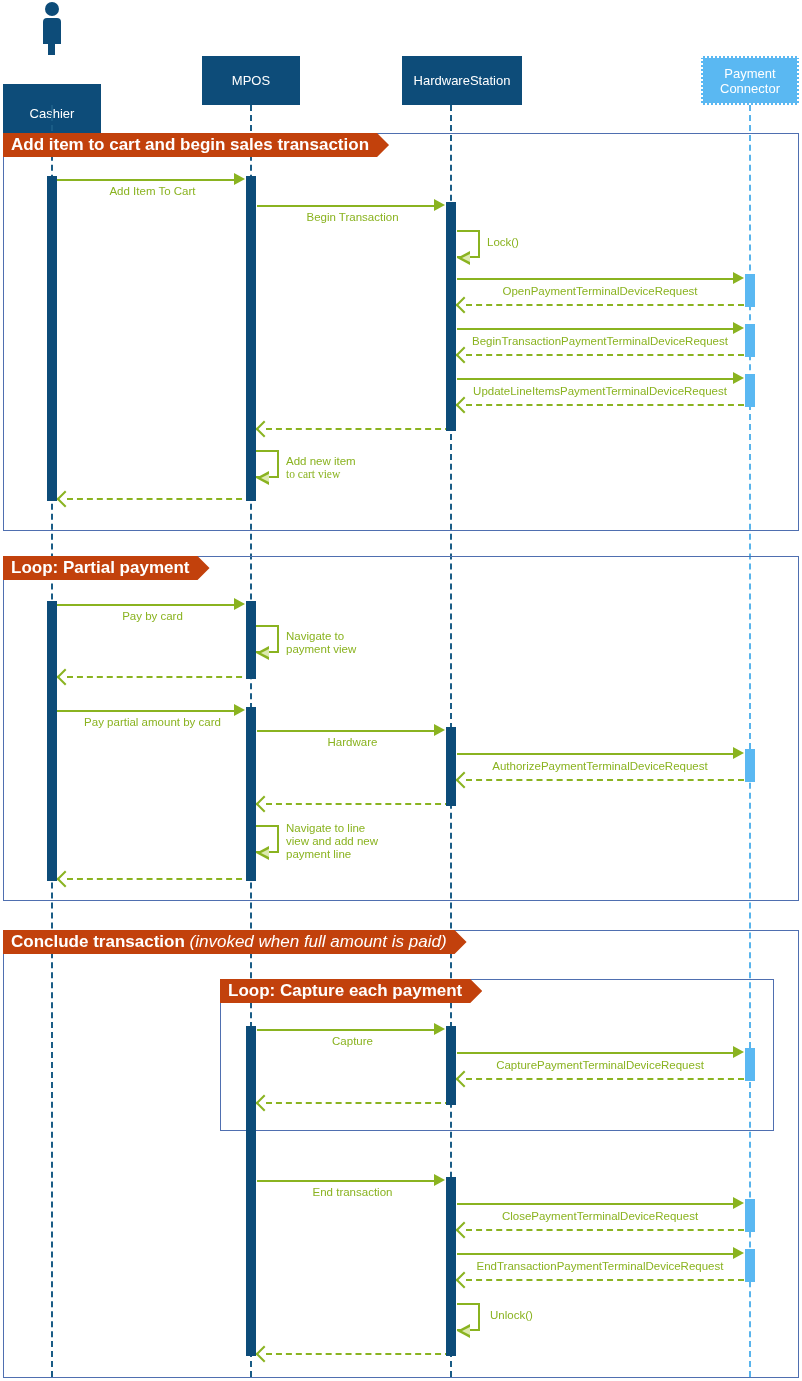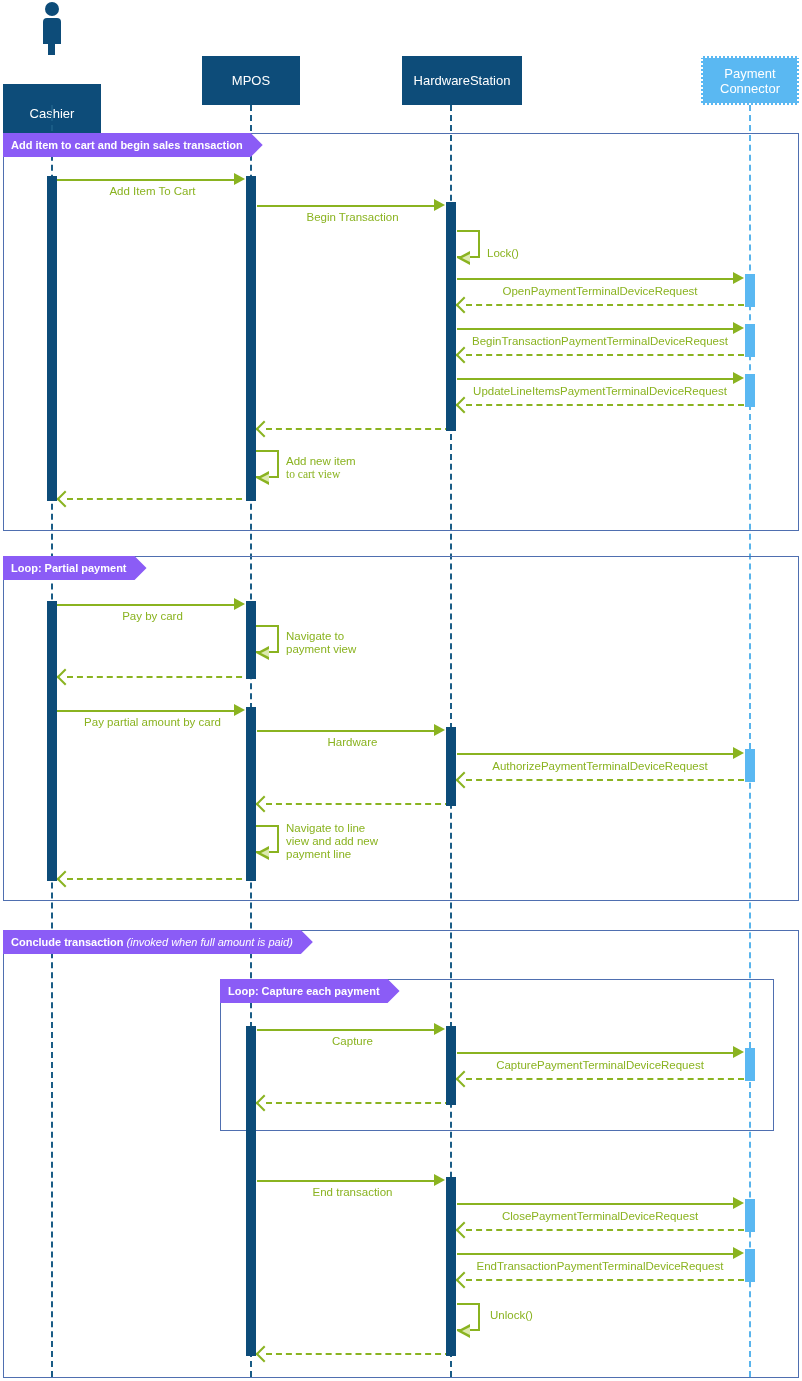--- a/index.html
+++ b/index.html
@@ -21,21 +21,21 @@
   
   .lifeline{position:absolute;width:0;border-left:2px dashed #1a5c86;}
   .lifeline.lightline{border-left:2px dashed #59b4ec;}
 
   
   .act{position:absolute;width:10px;background:#0d4c79;}
   .act.lightact{background:#5ab8f2;}
 
   
   .frame{position:absolute;box-sizing:border-box;border:1.5px solid #4f6fb0;background:transparent;}
-  .frame-label{position:absolute;background:#8b5cf6;color:#ffffff;font-size:11px;
+  .frame-label{position:absolute;background:#c2410c;color:#ffffff;font-size:17px;
                height:24px;line-height:24px;padding:0 10px 0 8px;white-space:nowrap;box-sizing:border-box;
                clip-path:polygon(0 0, calc(100% - 12px) 0, 100% 50%, calc(100% - 12px) 100%, 0 100%);
                padding-right:20px;}
   .frame-label b{font-weight:bold;}
   .frame-label i{font-style:italic;font-weight:normal;}
 
   
   .msgline{position:absolute;height:0;border-top:2px solid #8ab320;}
   .msgline.dashed{border-top:2px dashed #8ab320;}
   .arrowhead{position:absolute;width:0;height:0;}
@@ -96,21 +96,21 @@
   <div class="arrowhead right" style="left:234px;top:173px;"></div>
   <div class="msglabel center" style="left:60px;top:185px;width:185px;">Add Item To Cart</div>
 
   <div class="msgline" style="left:257px;top:205px;width:180px;"></div>
   <div class="arrowhead right" style="left:434px;top:199px;"></div>
   <div class="msglabel center" style="left:260px;top:211px;width:185px;">Begin Transaction</div>
 
   <div class="selfmsg" style="left:457px;top:230px;width:23px;height:28px;"></div>
   <div class="selfarrow" style="left:457px;top:251px;"></div>
   <div class="selfarrow-in" style="left:462px;top:254px;"></div>
-  <div class="msglabel" style="left:487px;top:236px;margin-top:11px;">Lock()</div>
+  <div class="msglabel" style="left:487px;top:236px;">Lock()</div>
 
   <div class="msgline" style="left:457px;top:278px;width:278px;"></div>
   <div class="arrowhead right" style="left:733px;top:272px;"></div>
   <div class="msglabel center" style="left:460px;top:285px;width:280px;">OpenPaymentTerminalDeviceRequest</div>
   <div class="msgline dashed" style="left:466px;top:304px;width:278px;"></div>
   <div class="arrowhead open-left" style="left:458px;top:299px;"></div>
 
   <div class="msgline" style="left:457px;top:328px;width:278px;"></div>
   <div class="arrowhead right" style="left:733px;top:322px;"></div>
   <div class="msglabel center" style="left:460px;top:335px;width:280px;text-align:center;">BeginTransactionPaymentTerminalDeviceRequest</div>

